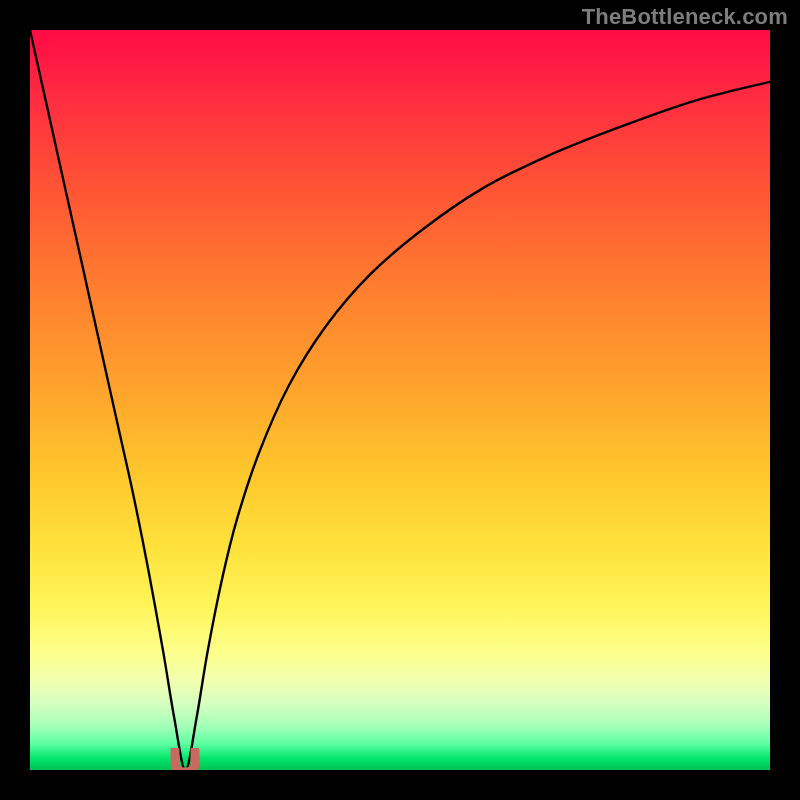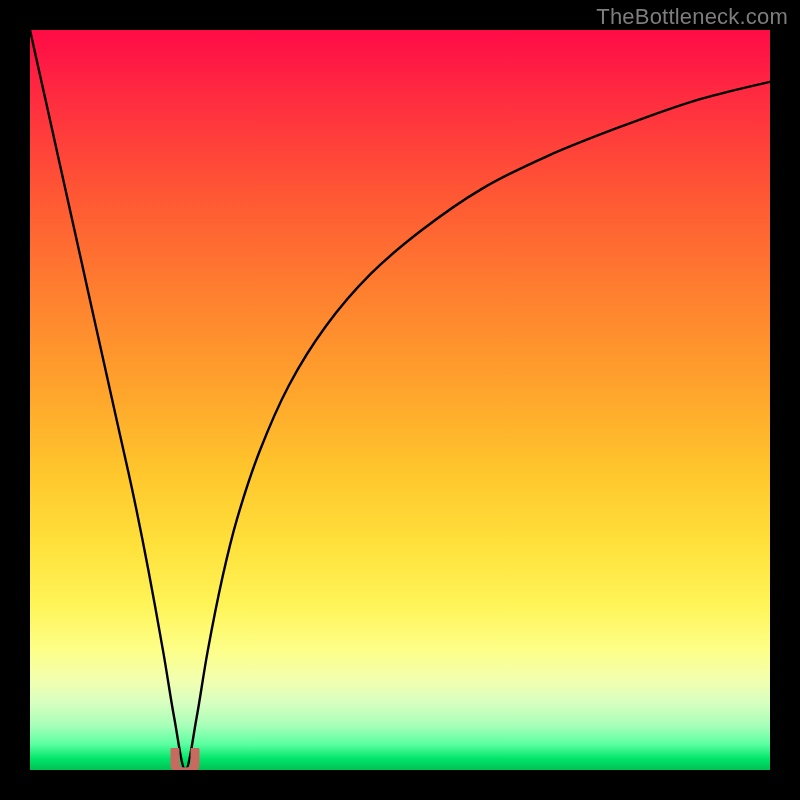--- a/index.html
+++ b/index.html
@@ -43,21 +43,21 @@
       #00e56a 98.5%,
       #00c054 100%
     );
   }
   .watermark {
     position: absolute;
     top: 4px;
     right: 12px;
     color: #7d7d7d;
     font-size: 22px;
-    font-weight: 400;
+    font-weight: 700;
     letter-spacing: 0.2px;
     user-select: none;
   }
   svg.curve {
     position: absolute;
     top: 0;
     left: 0;
     width: 740px;
     height: 740px;
     overflow: visible;

